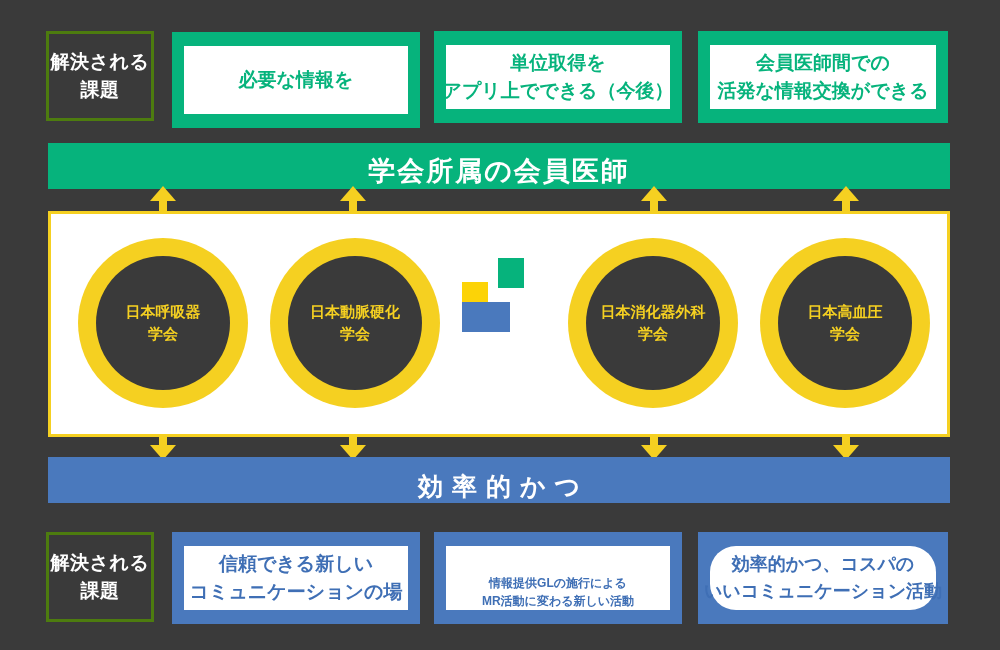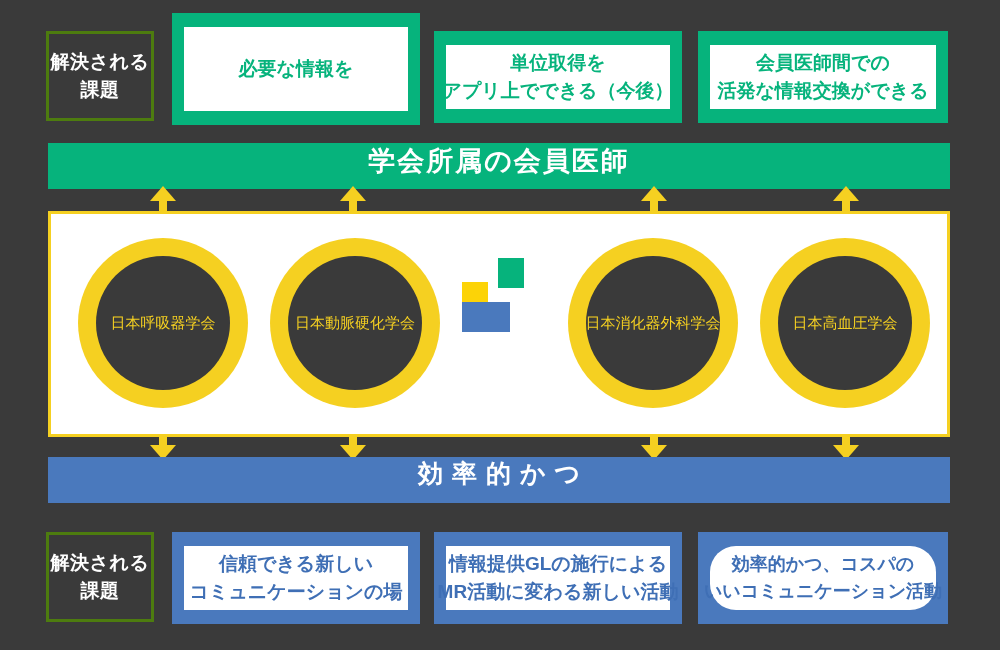--- a/index.html
+++ b/index.html
@@ -59,21 +59,21 @@
   }
   .card-inner span { display: block; white-space: nowrap; }
   .card-green { background: #06b37c; }
   .card-green .card-inner { color: #06b37c; }
   .card-blue  { background: #4a79bd; }
   .card-blue  .card-inner { color: #3f6fb5; }
 
   
   .band {
     display: flex;
-    align-items: flex-start;
+    align-items: flex-end;
     justify-content: center;
     color: #ffffff;
     font-weight: bold;
   }
   .band-green { background: #06b37c; font-size: 27px; letter-spacing: 2px; }
   .band-blue  { background: #4a79bd; font-size: 25px; letter-spacing: 9px; text-indent: 9px; }
 
   
   .stage {
     background: #ffffff;
@@ -87,24 +87,25 @@
     display: flex;
     align-items: center;
     justify-content: center;
   }
   .circle-core {
     border-radius: 50%;
     background: #3a3a3a;
     width: 134px;
     height: 134px;
     display: flex;
+    flex-direction: column;
     align-items: center;
     justify-content: center;
     color: #f5d021;
-    font-weight: normal;
+    font-weight: bold;
     font-size: 15px;
     line-height: 1.45;
   }
   .circle-core span { display: block; white-space: nowrap; }
 
   
   .arrow-shaft { background: #f5d021; width: 8px; }
   .arrow-head {
     width: 0; height: 0;
     border-left: 13px solid transparent;
@@ -137,21 +138,21 @@
 </head>
 <body>
 
 <div id="canvas">
 
   <div class="abs side-label" style="left:46px; top:31px; width:108px; height:90px;">
     <span>解決される</span>
     <span>課題</span>
   </div>
 
-  <div class="abs card card-green" style="left:172px; top:13px; width:248px; height:112px;">
+  <div class="abs card card-green" style="left:172px; top:32px; width:248px; height:96px;">
     <div class="card-inner">
       <span>必要な情報を</span>
     </div>
   </div>
 
   <div class="abs card card-green" style="left:434px; top:31px; width:248px; height:92px;">
     <div class="card-inner">
       <span>単位取得を</span>
       <span>アプリ上でできる（今後）</span>
     </div>
@@ -251,21 +252,21 @@
   </div>
 
   <div class="abs card card-blue" style="left:172px; top:532px; width:248px; height:92px;">
     <div class="card-inner">
       <span>信頼できる新しい</span>
       <span>コミュニケーションの場</span>
     </div>
   </div>
 
   <div class="abs card card-blue" style="left:434px; top:532px; width:248px; height:92px;">
-    <div class="card-inner" style="font-size:19px;">
+    <div class="card-inner" style="font-size:12px;justify-content:flex-end;">
       <span>情報提供GLの施行による</span>
       <span>MR活動に変わる新しい活動</span>
     </div>
   </div>
 
   <div class="abs card card-blue" style="left:698px; top:532px; width:250px; height:92px;">
     <div class="card-inner" style="font-size:18px;border-radius:26px;">
       <span>効率的かつ、コスパの</span>
       <span>いいコミュニケーション活動</span>
     </div>

